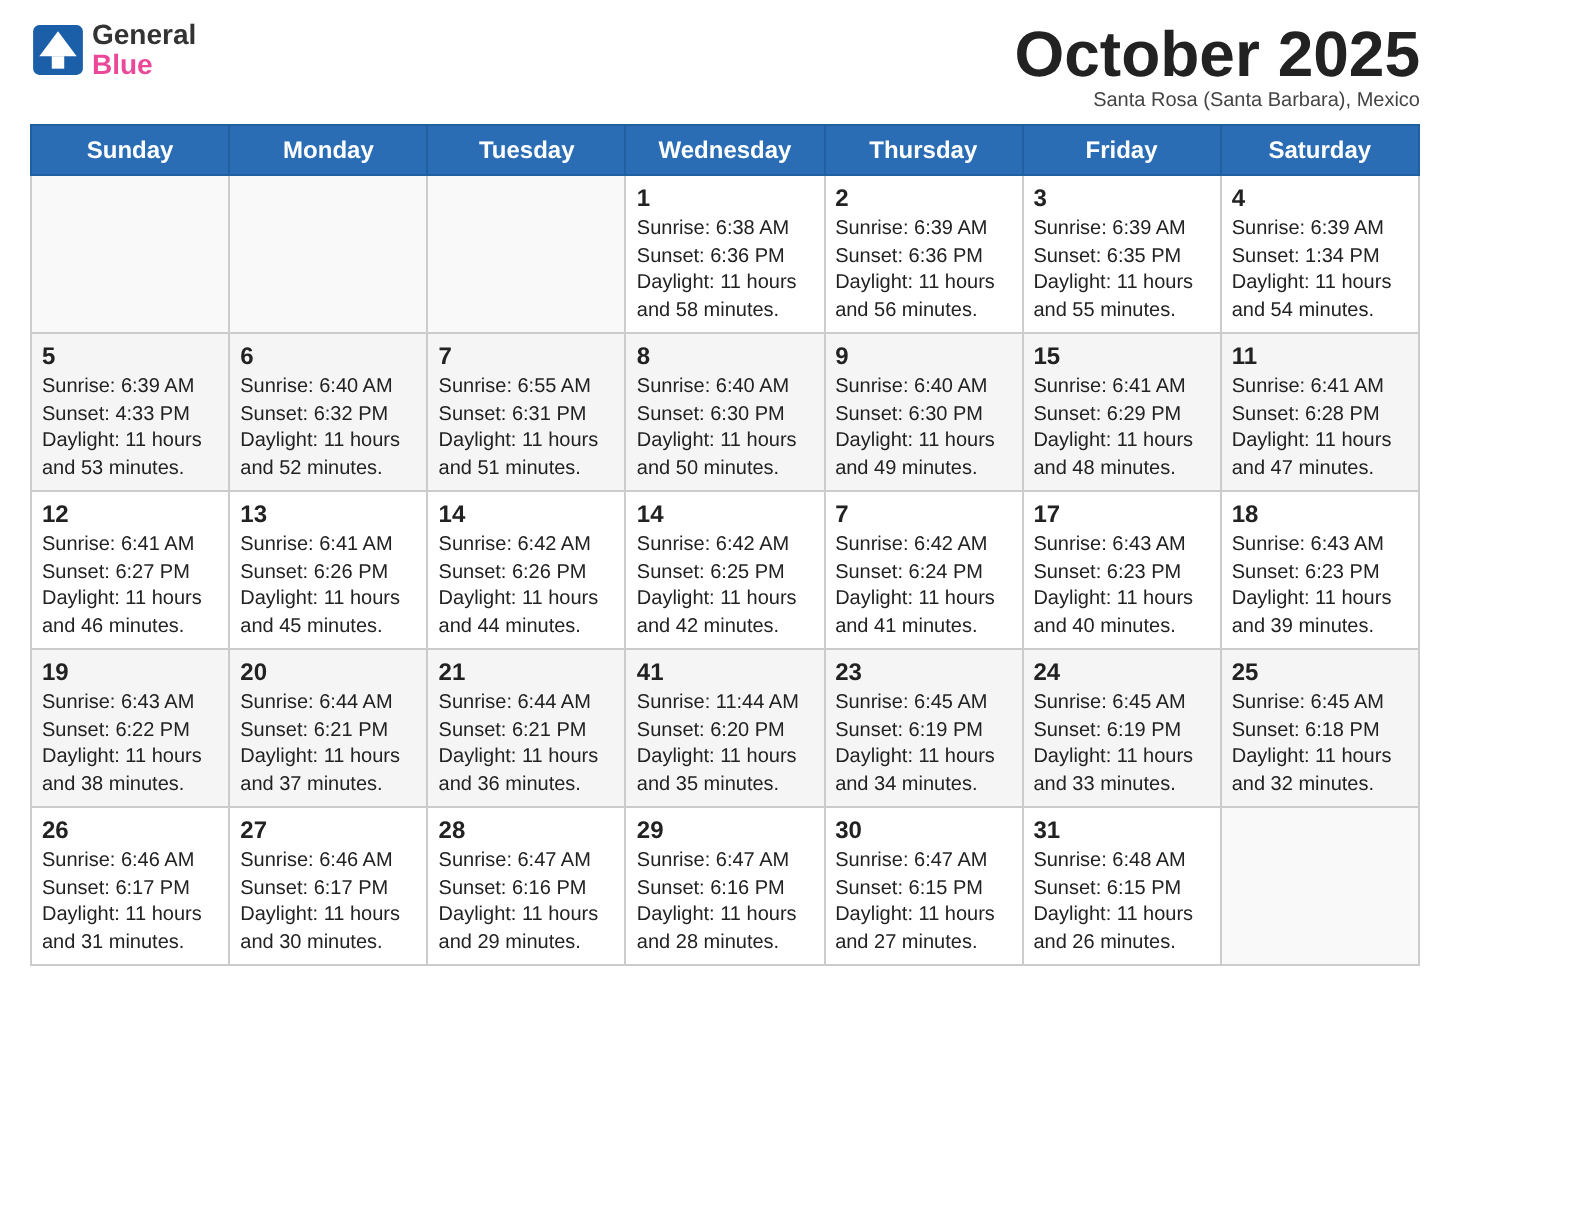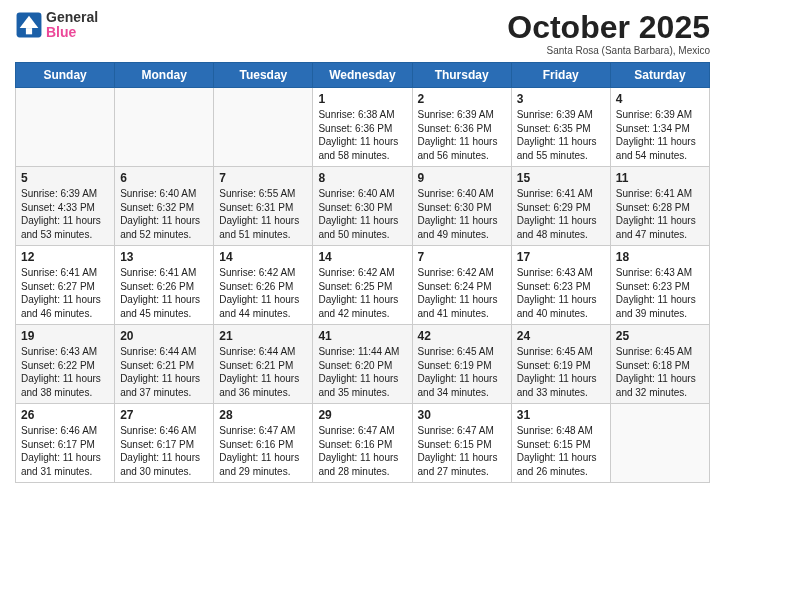--- a/index.html
+++ b/index.html
@@ -307,21 +307,21 @@
 and 36 minutes.</div>
           </td>
           <td>
             <span class="day-num">41</span>
             <div class="day-info">Sunrise: 11:44 AM
 Sunset: 6:20 PM
 Daylight: 11 hours
 and 35 minutes.</div>
           </td>
           <td>
-            <span class="day-num">42</span>
+            <span class="day-num">23</span>
             <div class="day-info">Sunrise: 6:45 AM
 Sunset: 6:19 PM
 Daylight: 11 hours
 and 34 minutes.</div>
           </td>
           <td>
             <span class="day-num">24</span>
             <div class="day-info">Sunrise: 6:45 AM
 Sunset: 6:19 PM
 Daylight: 11 hours

